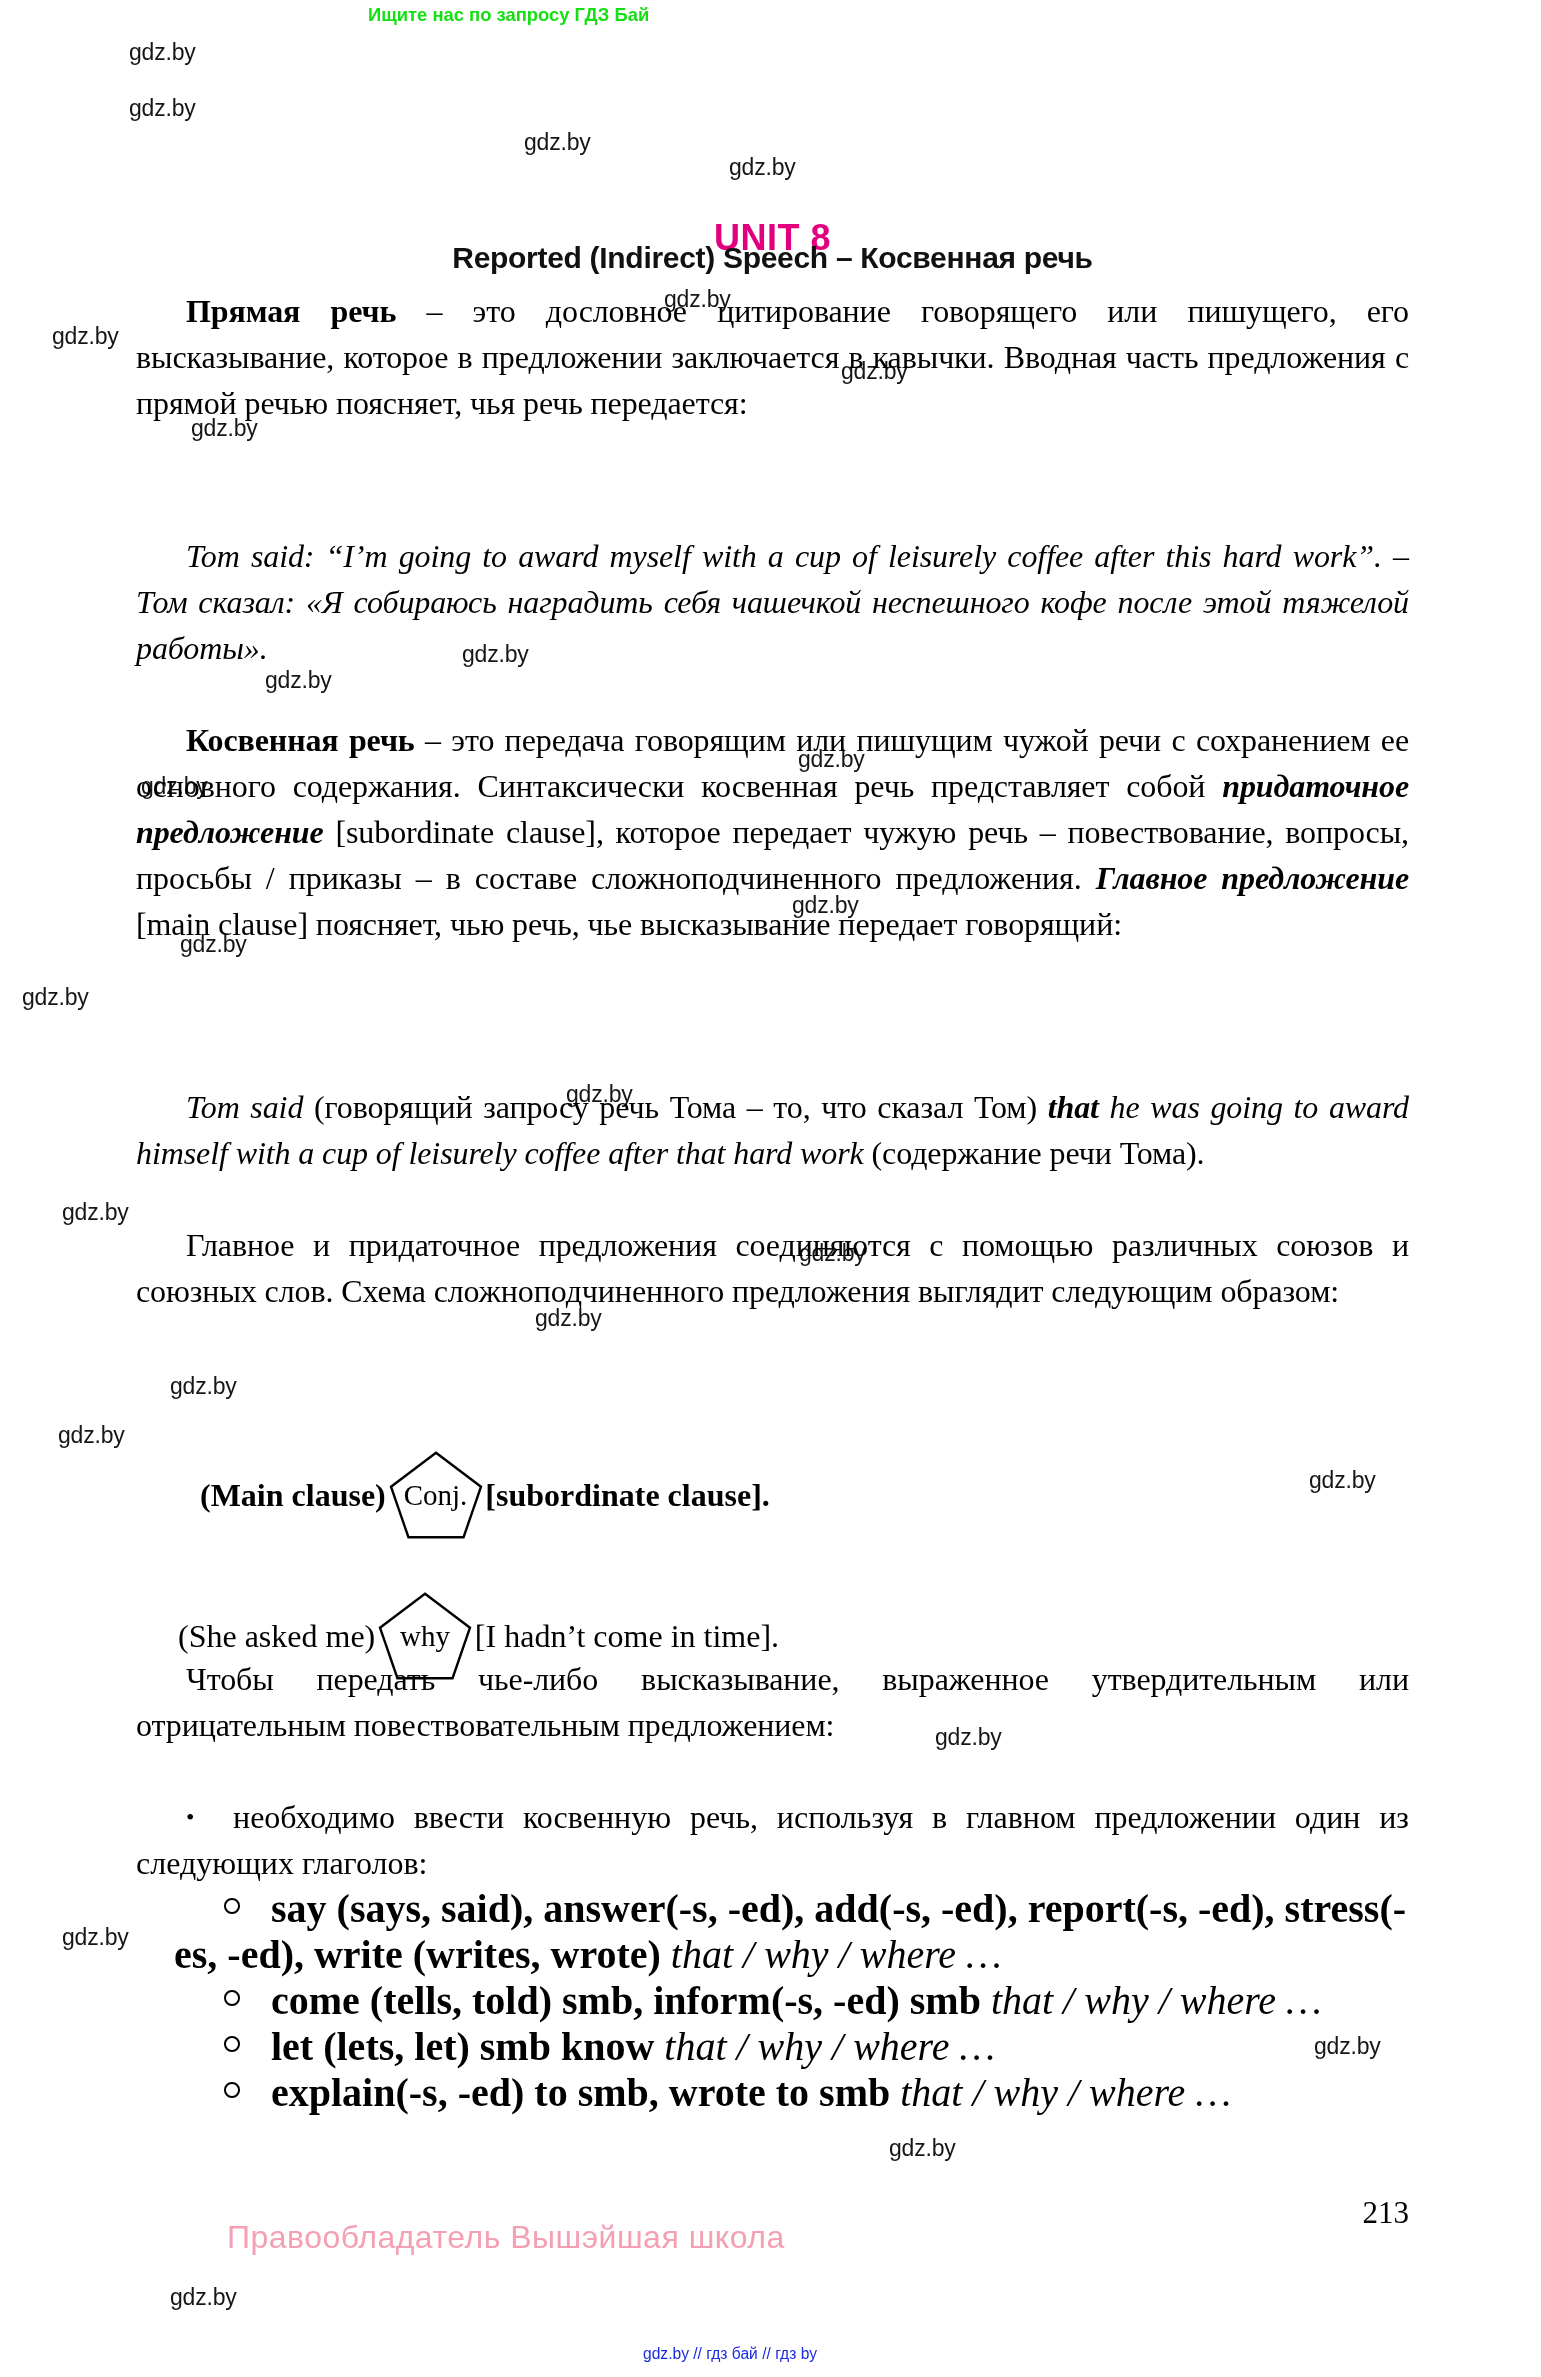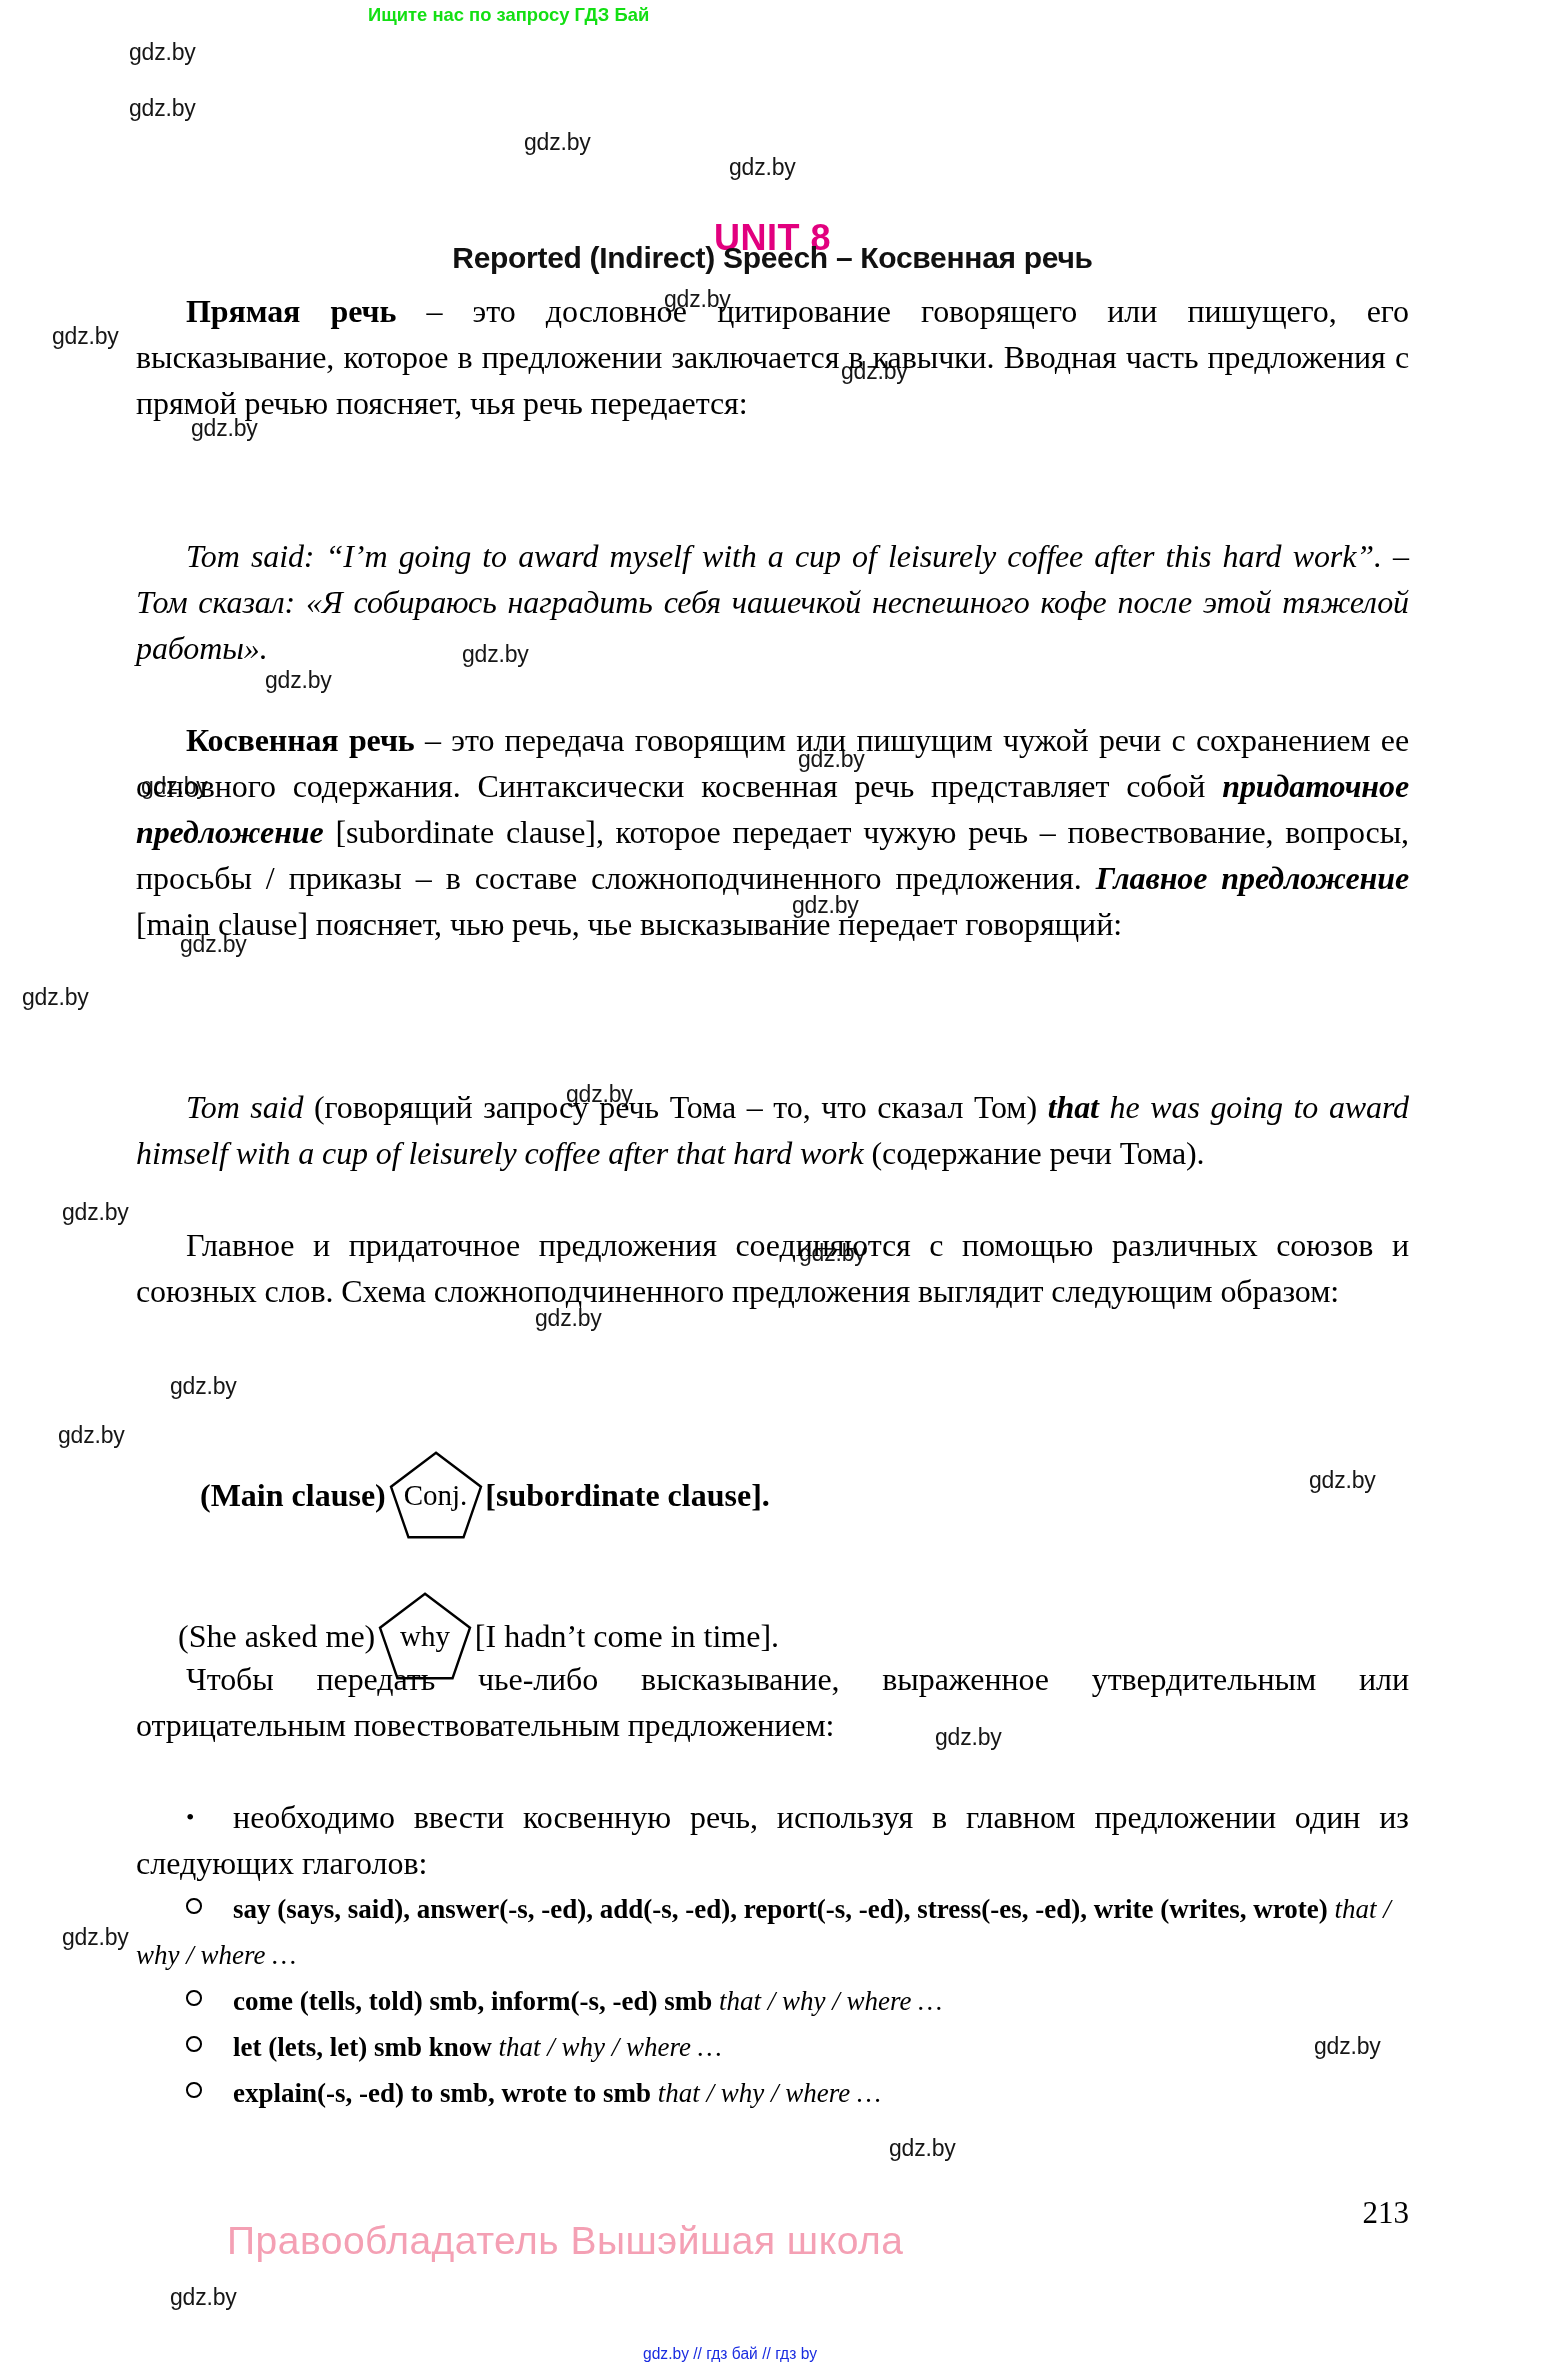--- a/index.html
+++ b/index.html
@@ -37,21 +37,21 @@
   .wm-bottom-blue {
     position: absolute;
     font-family: "Liberation Sans", "DejaVu Sans", sans-serif;
     font-size: 15.6px;
     color: #1a2ce0;
     white-space: nowrap;
   }
   .wm-pink {
     position: absolute;
     font-family: "Liberation Sans", "DejaVu Sans", sans-serif;
-    font-size: 39px;
+    font-size: 32px;
     color: #f4a0b4;
     white-space: nowrap;
     letter-spacing: 0.5px;
   }
 
   
   .col {
     position: absolute;
     left: 136px;
     width: 1273px;
@@ -150,22 +150,23 @@
     line-height: 46px;
   }
   .bullet-l1 .txt {
     display: block;
     text-indent: 97px;
   }
 
   .bullet-l2 {
     position: absolute;
     width: 1273px;
-    font-size: 27px;
+    font-size: 40px;
     line-height: 46px;
+    margin-left: 38px;
   }
   .bullet-l2 .ring {
     position: absolute;
     left: 50px;
     top: 12px;
     width: 15.6px;
     height: 15.6px;
     border: 2.3px solid #000;
     border-radius: 50%;
     box-sizing: border-box;

